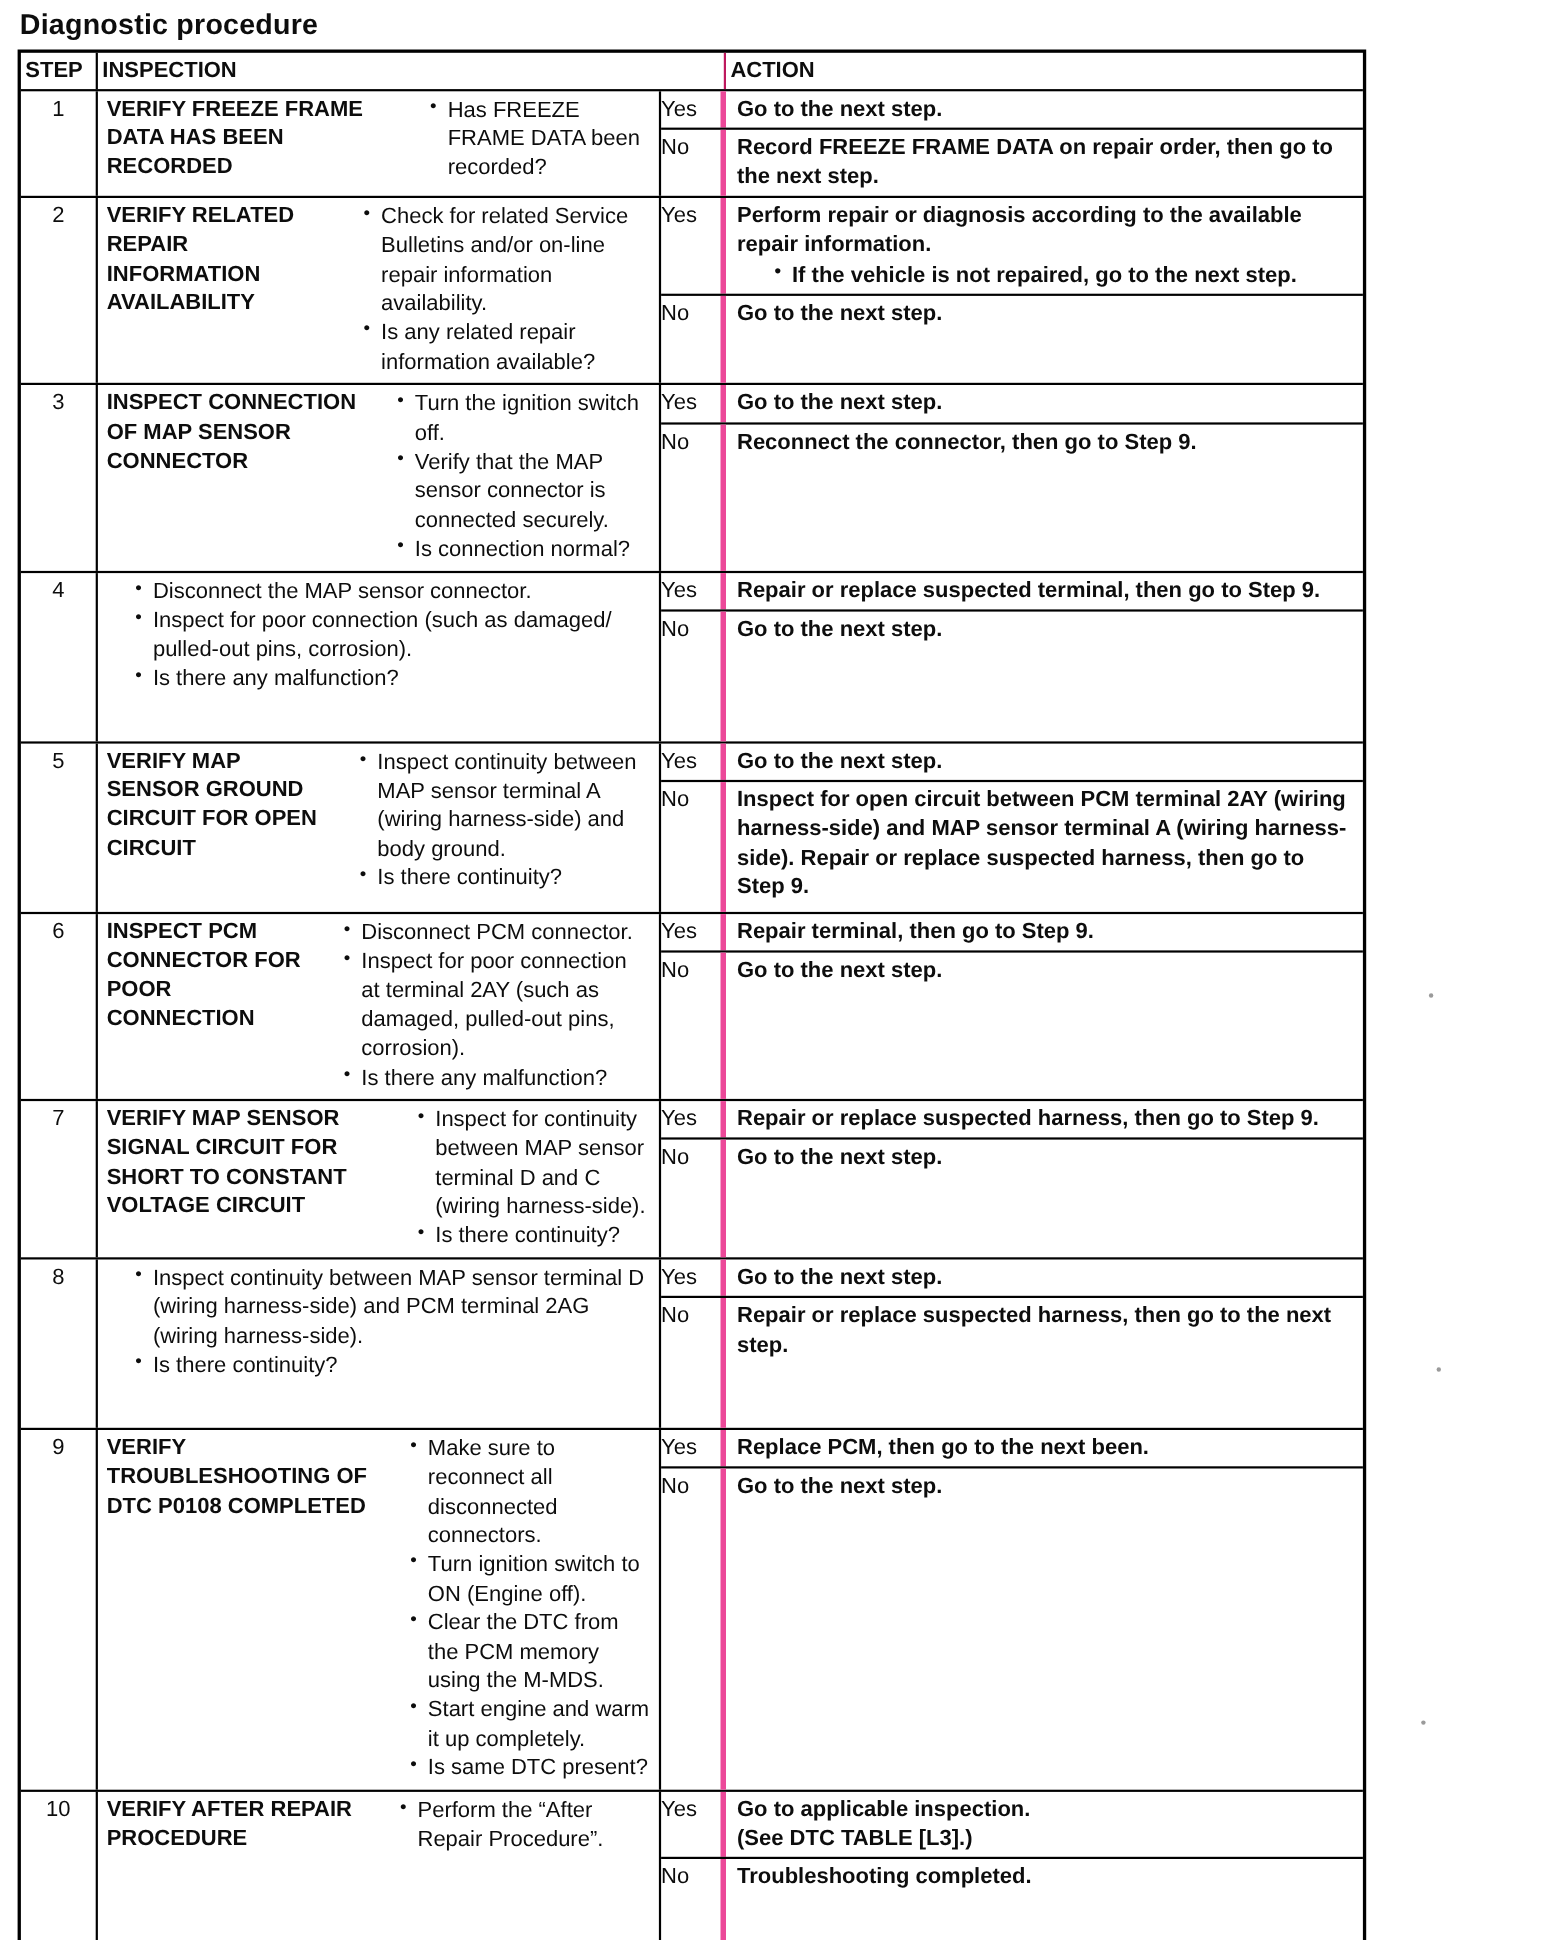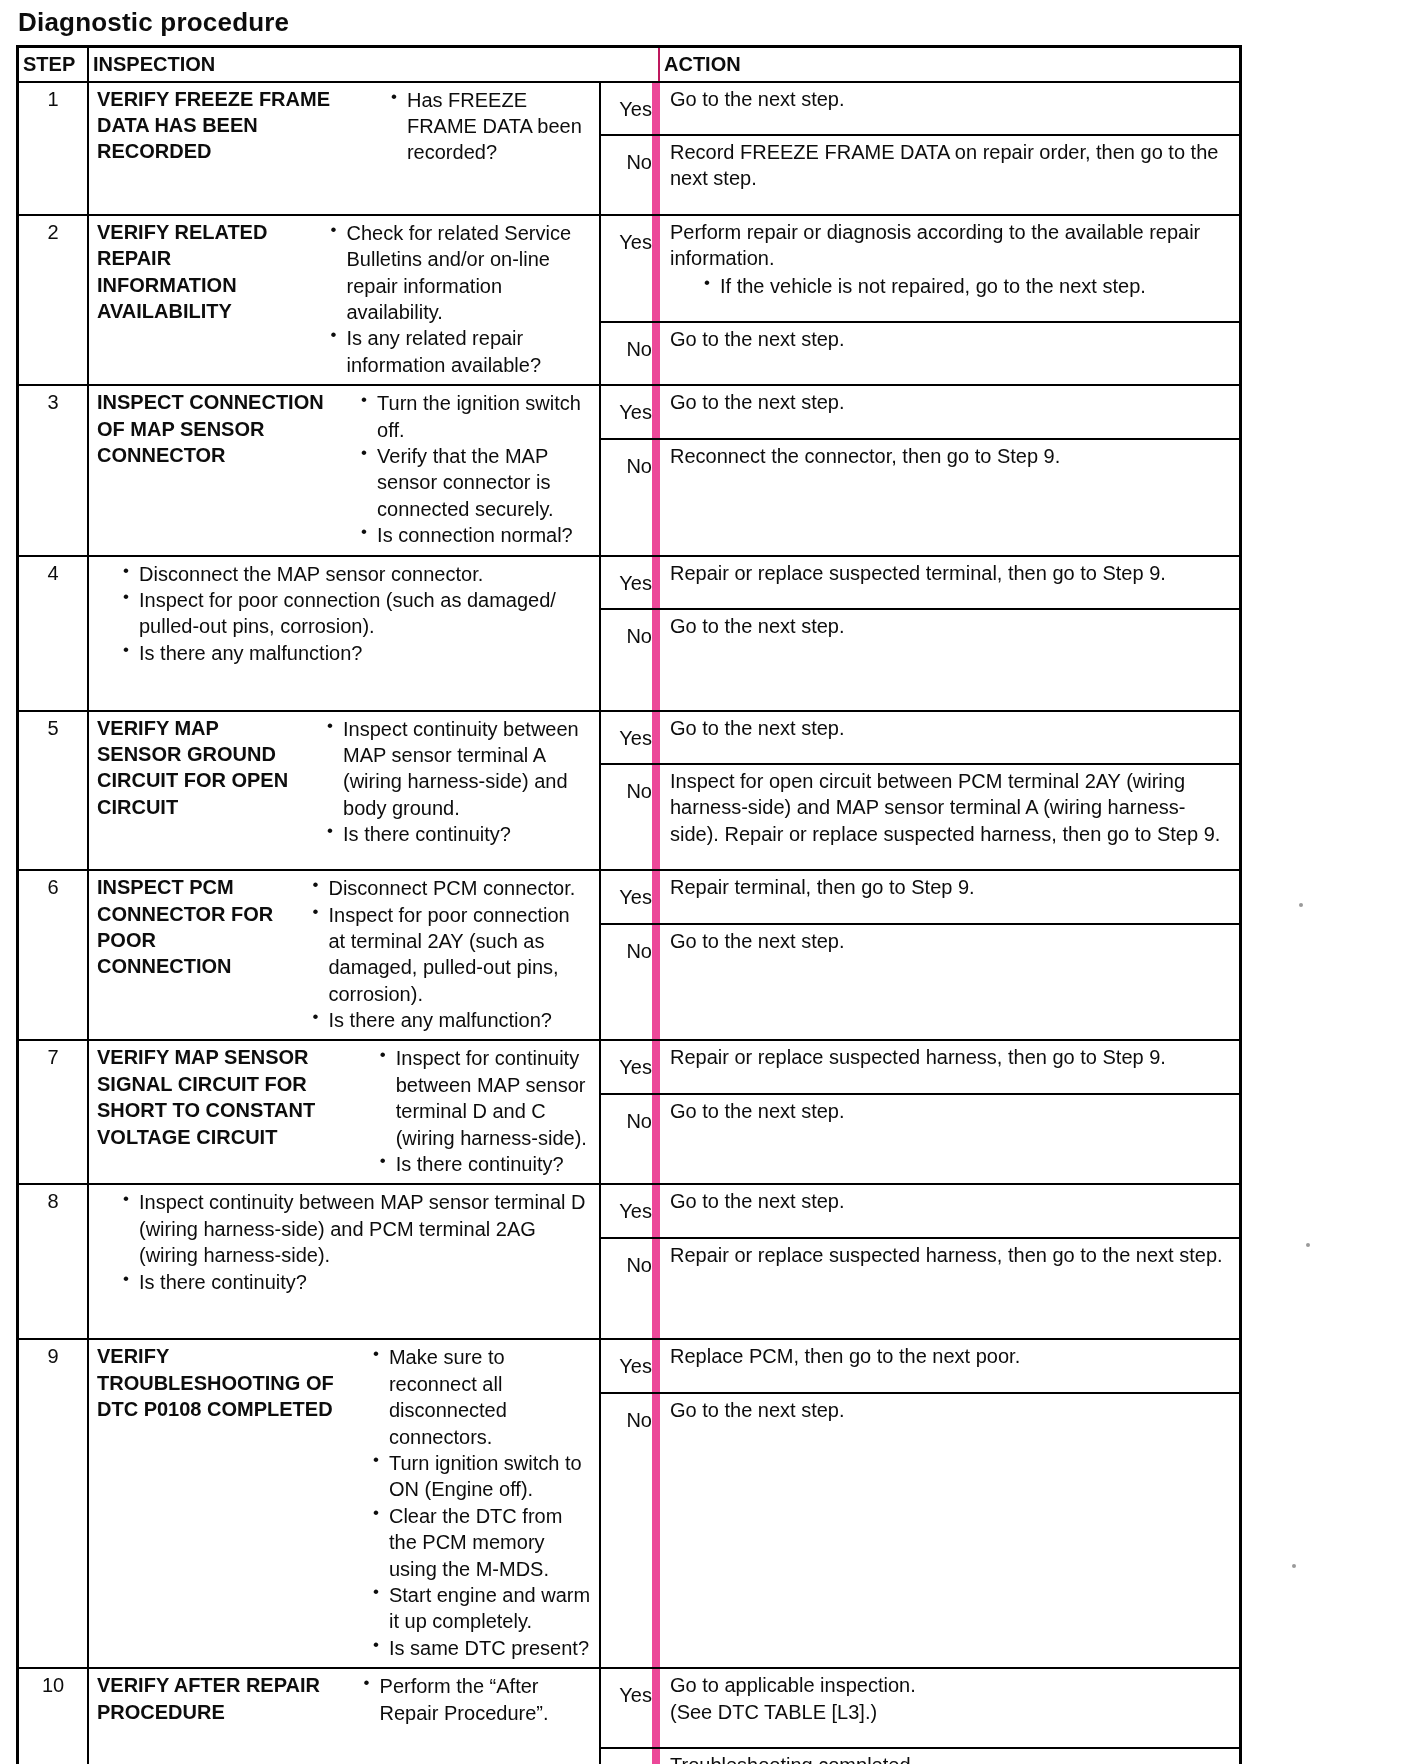--- a/index.html
+++ b/index.html
@@ -50,25 +50,25 @@
   .bullets { margin-top: 1px; }
   .bullet { display: flex; padding-left: 16px; }
   .dot { flex: 0 0 auto; width: 26px; text-align: center; font-size: 17px; transform: translateY(-1px); }
   .btext { flex: 1 1 auto; }
   .cell-actions { flex: 1 1 auto; display: flex; flex-direction: column; }
   .action-subrow { display: flex; flex: 0 0 auto; align-items: stretch; }
   .action-subrow + .action-subrow { border-top: 2px solid #000; }
   .action-subrow:last-child { flex: 1 0 auto; }
   .action-label {
     flex: 0 0 59px;
-    border-right: 8px solid #ec4899;
-    text-align: right;
-    padding-top: 13px;
-  }
-  .action-text { flex: 1 1 auto; padding: 3px 8px 22px 10px; }
+    border-right: 5px solid #ec4899;
+    text-align: left;
+    padding-top: 3px;
+  }
+  .action-text { flex: 1 1 auto; padding: 3px 8px 4px 10px; font-weight: bold; }
   .action-text .bullets { padding-left: 8px; }
   .artifact {
     position: absolute;
     width: 4px; height: 4px;
     border-radius: 50%;
     background: #9a9a9a;
   }
 </style>
 </head>
 <body>
@@ -359,21 +359,21 @@
               <div class="bullet">
                 <span class="dot">•</span>
                 <span class="btext">Is same DTC present?</span>
               </div>
             </div>
           </div>
           <div class="cell-actions">
             <div class="action-subrow">
               <div class="action-label">Yes</div>
               <div class="action-text">
-                <div class="action-line">Replace PCM, then go to the next poor.</div>
+                <div class="action-line">Replace PCM, then go to the next been.</div>
               </div>
             </div>
             <div class="action-subrow">
               <div class="action-label">No</div>
               <div class="action-text">
                 <div class="action-line">Go to the next step.</div>
               </div>
             </div>
           </div>
         </div>

